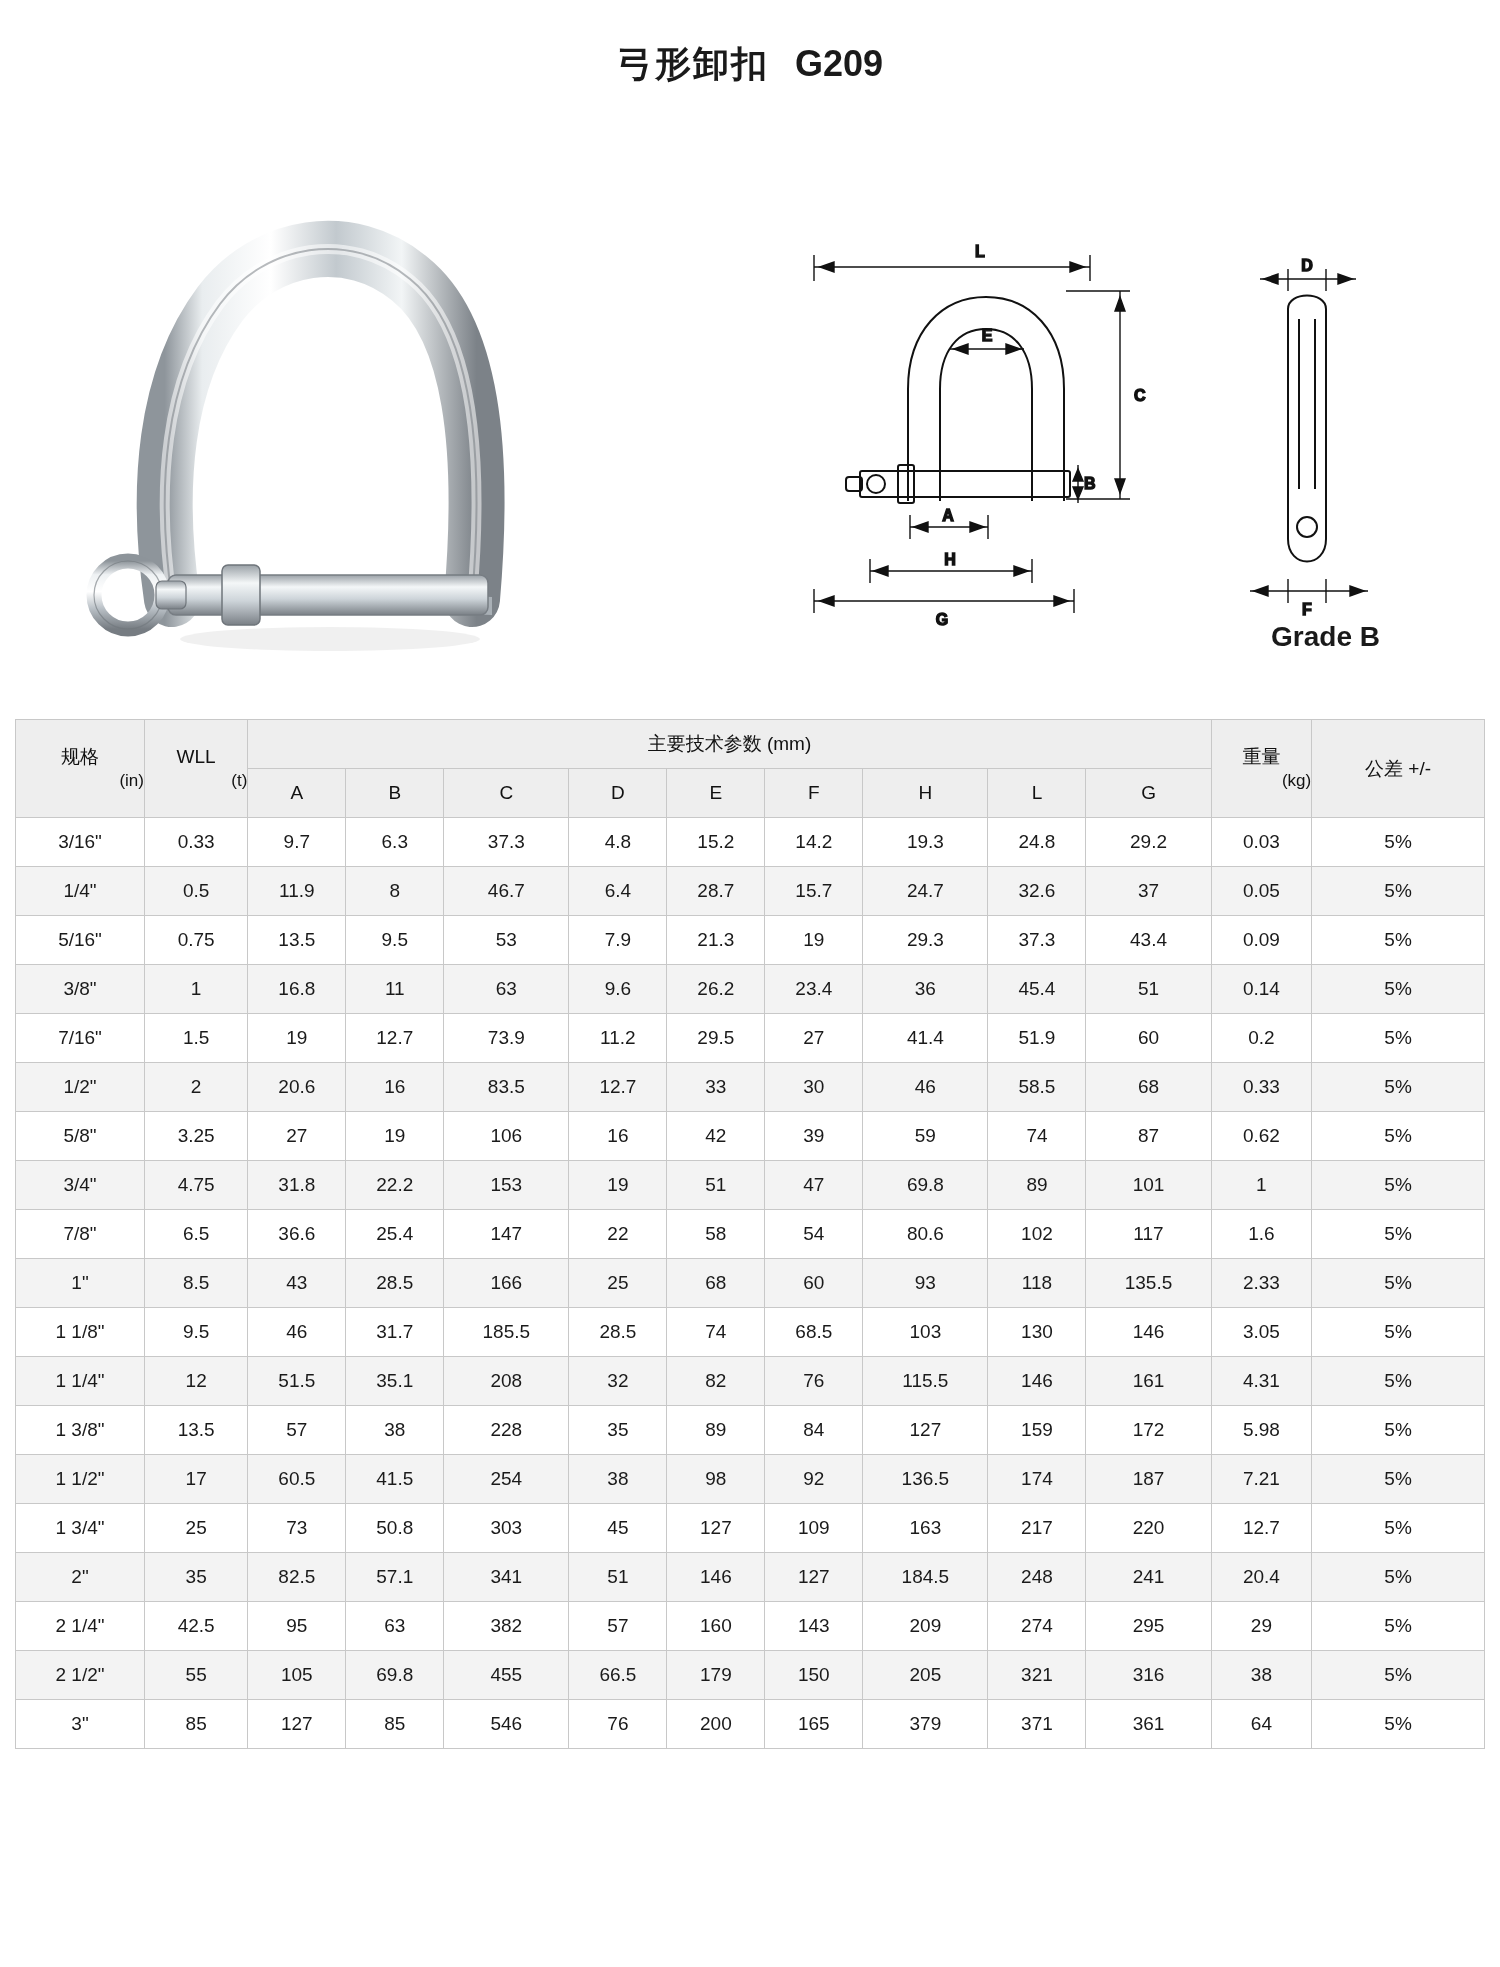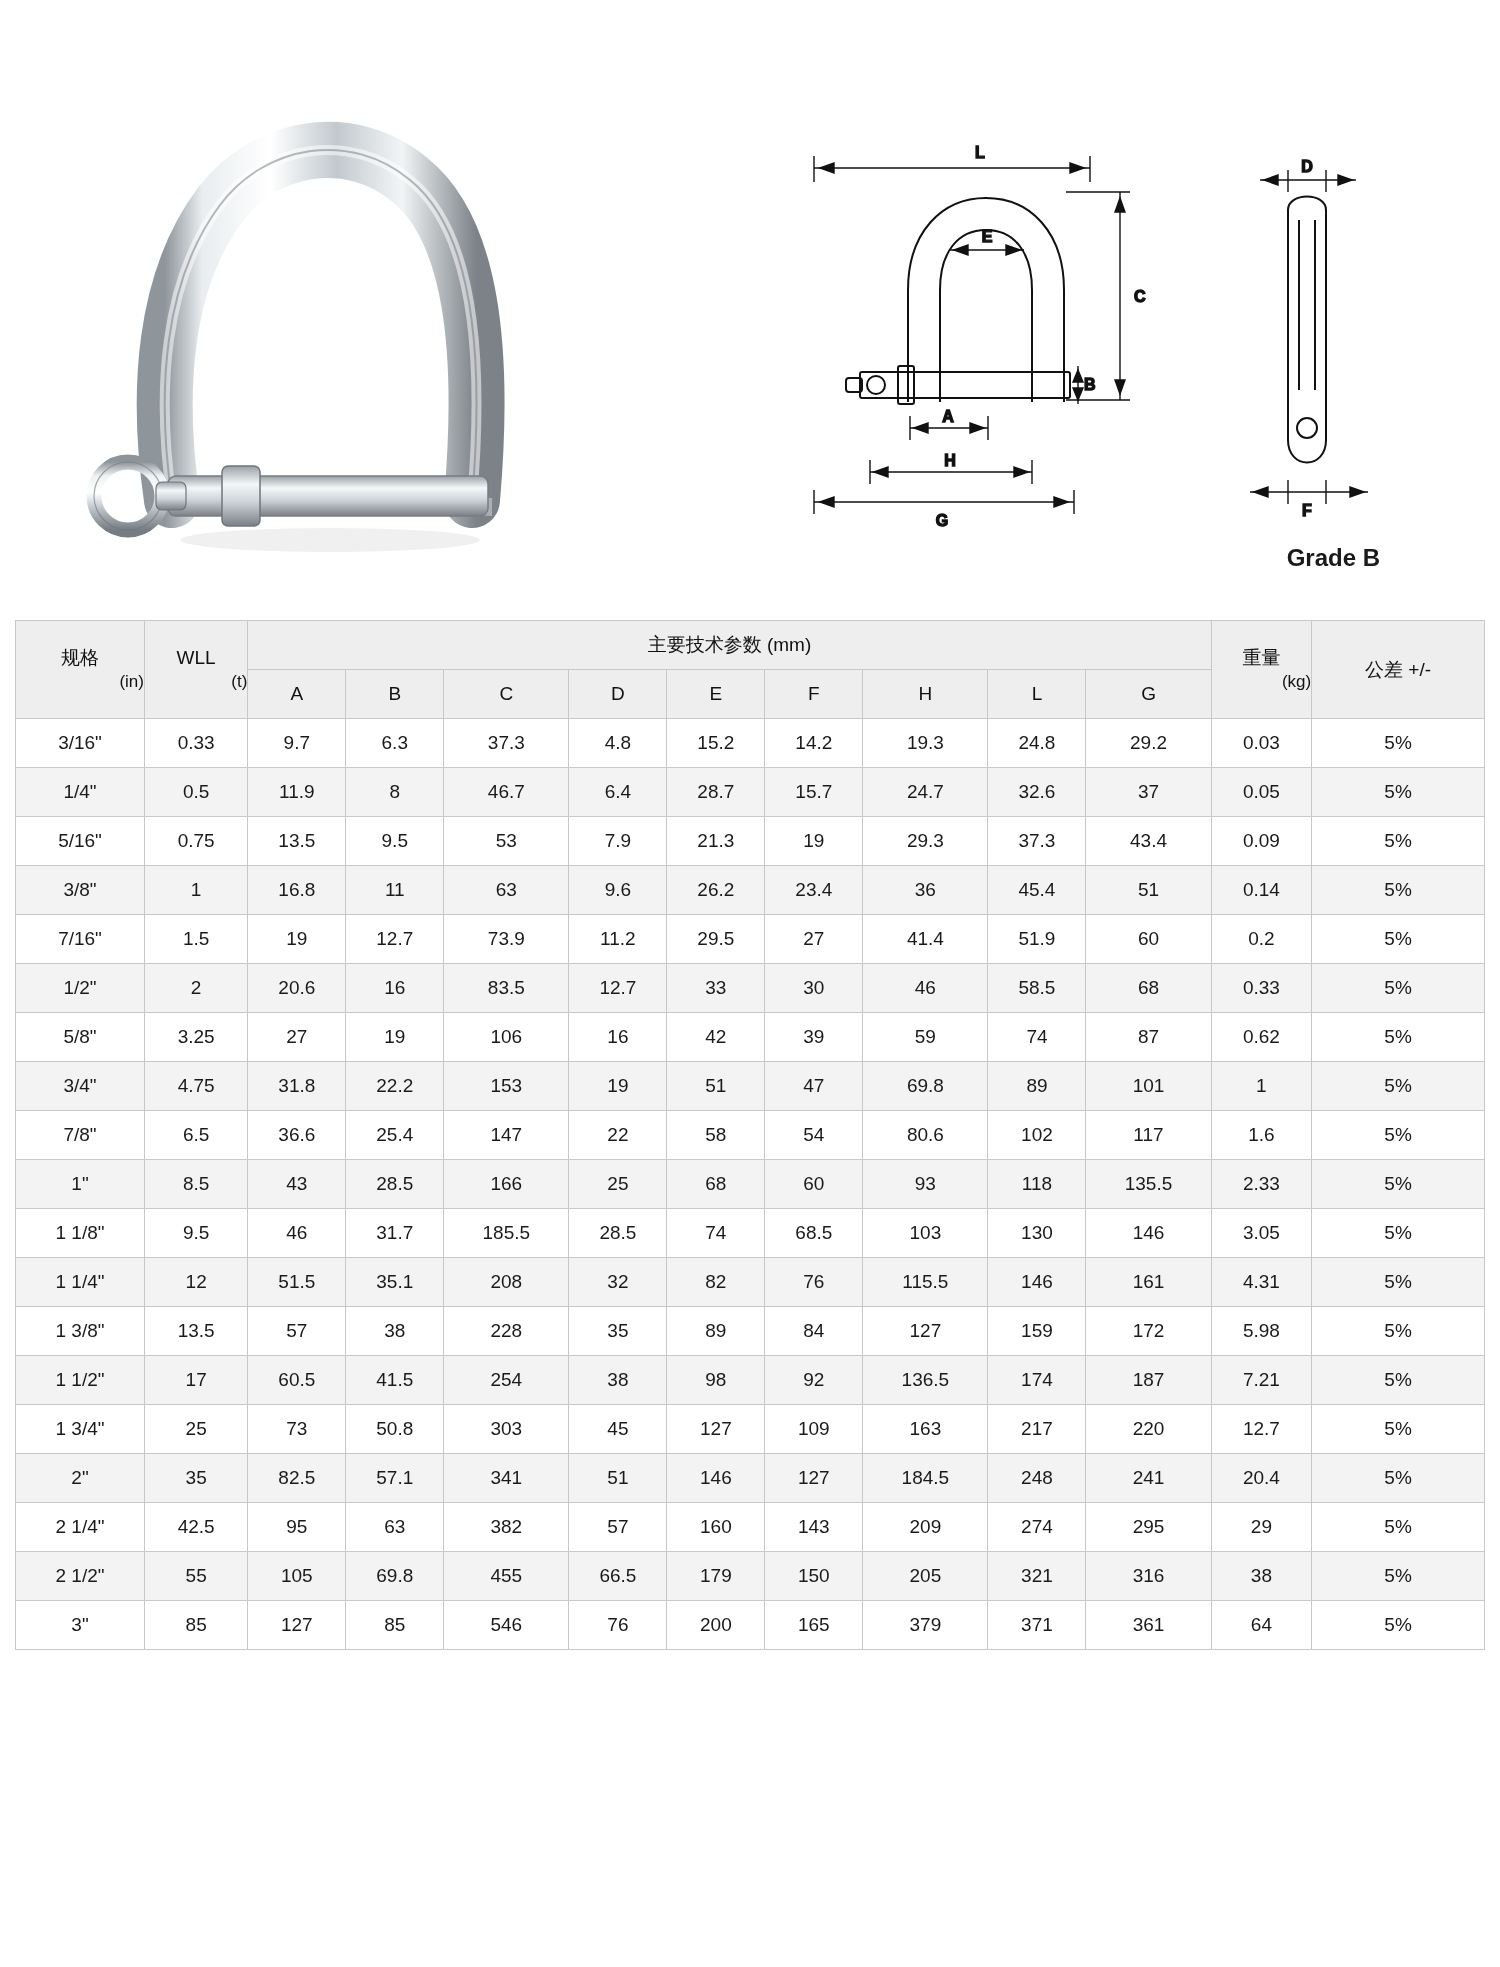--- a/index.html
+++ b/index.html
@@ -51,22 +51,22 @@
   .diagram-wrap {
     position: absolute;
     left: 790px;
     top: 140px;
     width: 640px;
     height: 400px;
   }
   .grade {
     position: absolute;
     right: 120px;
-    top: 544px;
-    font-size: 24px;
+    top: 522px;
+    font-size: 28px;
     font-weight: bold;
   }
   
   table.spec {
     width: 1470px;
     margin: 0 15px 46px 15px;
     border-collapse: collapse;
     font-size: 18px;
   }
   table.spec th, table.spec td {
@@ -93,20 +93,23 @@
     font-size: 19px;
   }
   .sub { font-size: 17px; text-align: right; }
   
 </style>
 </head>
 <body>
 
 <div class="page">
 
+  <div class="title-row">
+    <span class="t-cn">弓形卸扣</span><span class="t-code">G209</span>
+  </div>
 
   <div class="upper">
 
     <div class="photo-wrap">
       <svg width="560" height="560" viewBox="0 0 560 560">
         <defs>
           <linearGradient id="metal" x1="0" y1="0" x2="1" y2="0">
             <stop offset="0%" stop-color="#8e959b"></stop>
             <stop offset="12%" stop-color="#e9edef"></stop>
             <stop offset="34%" stop-color="#ffffff"></stop>

